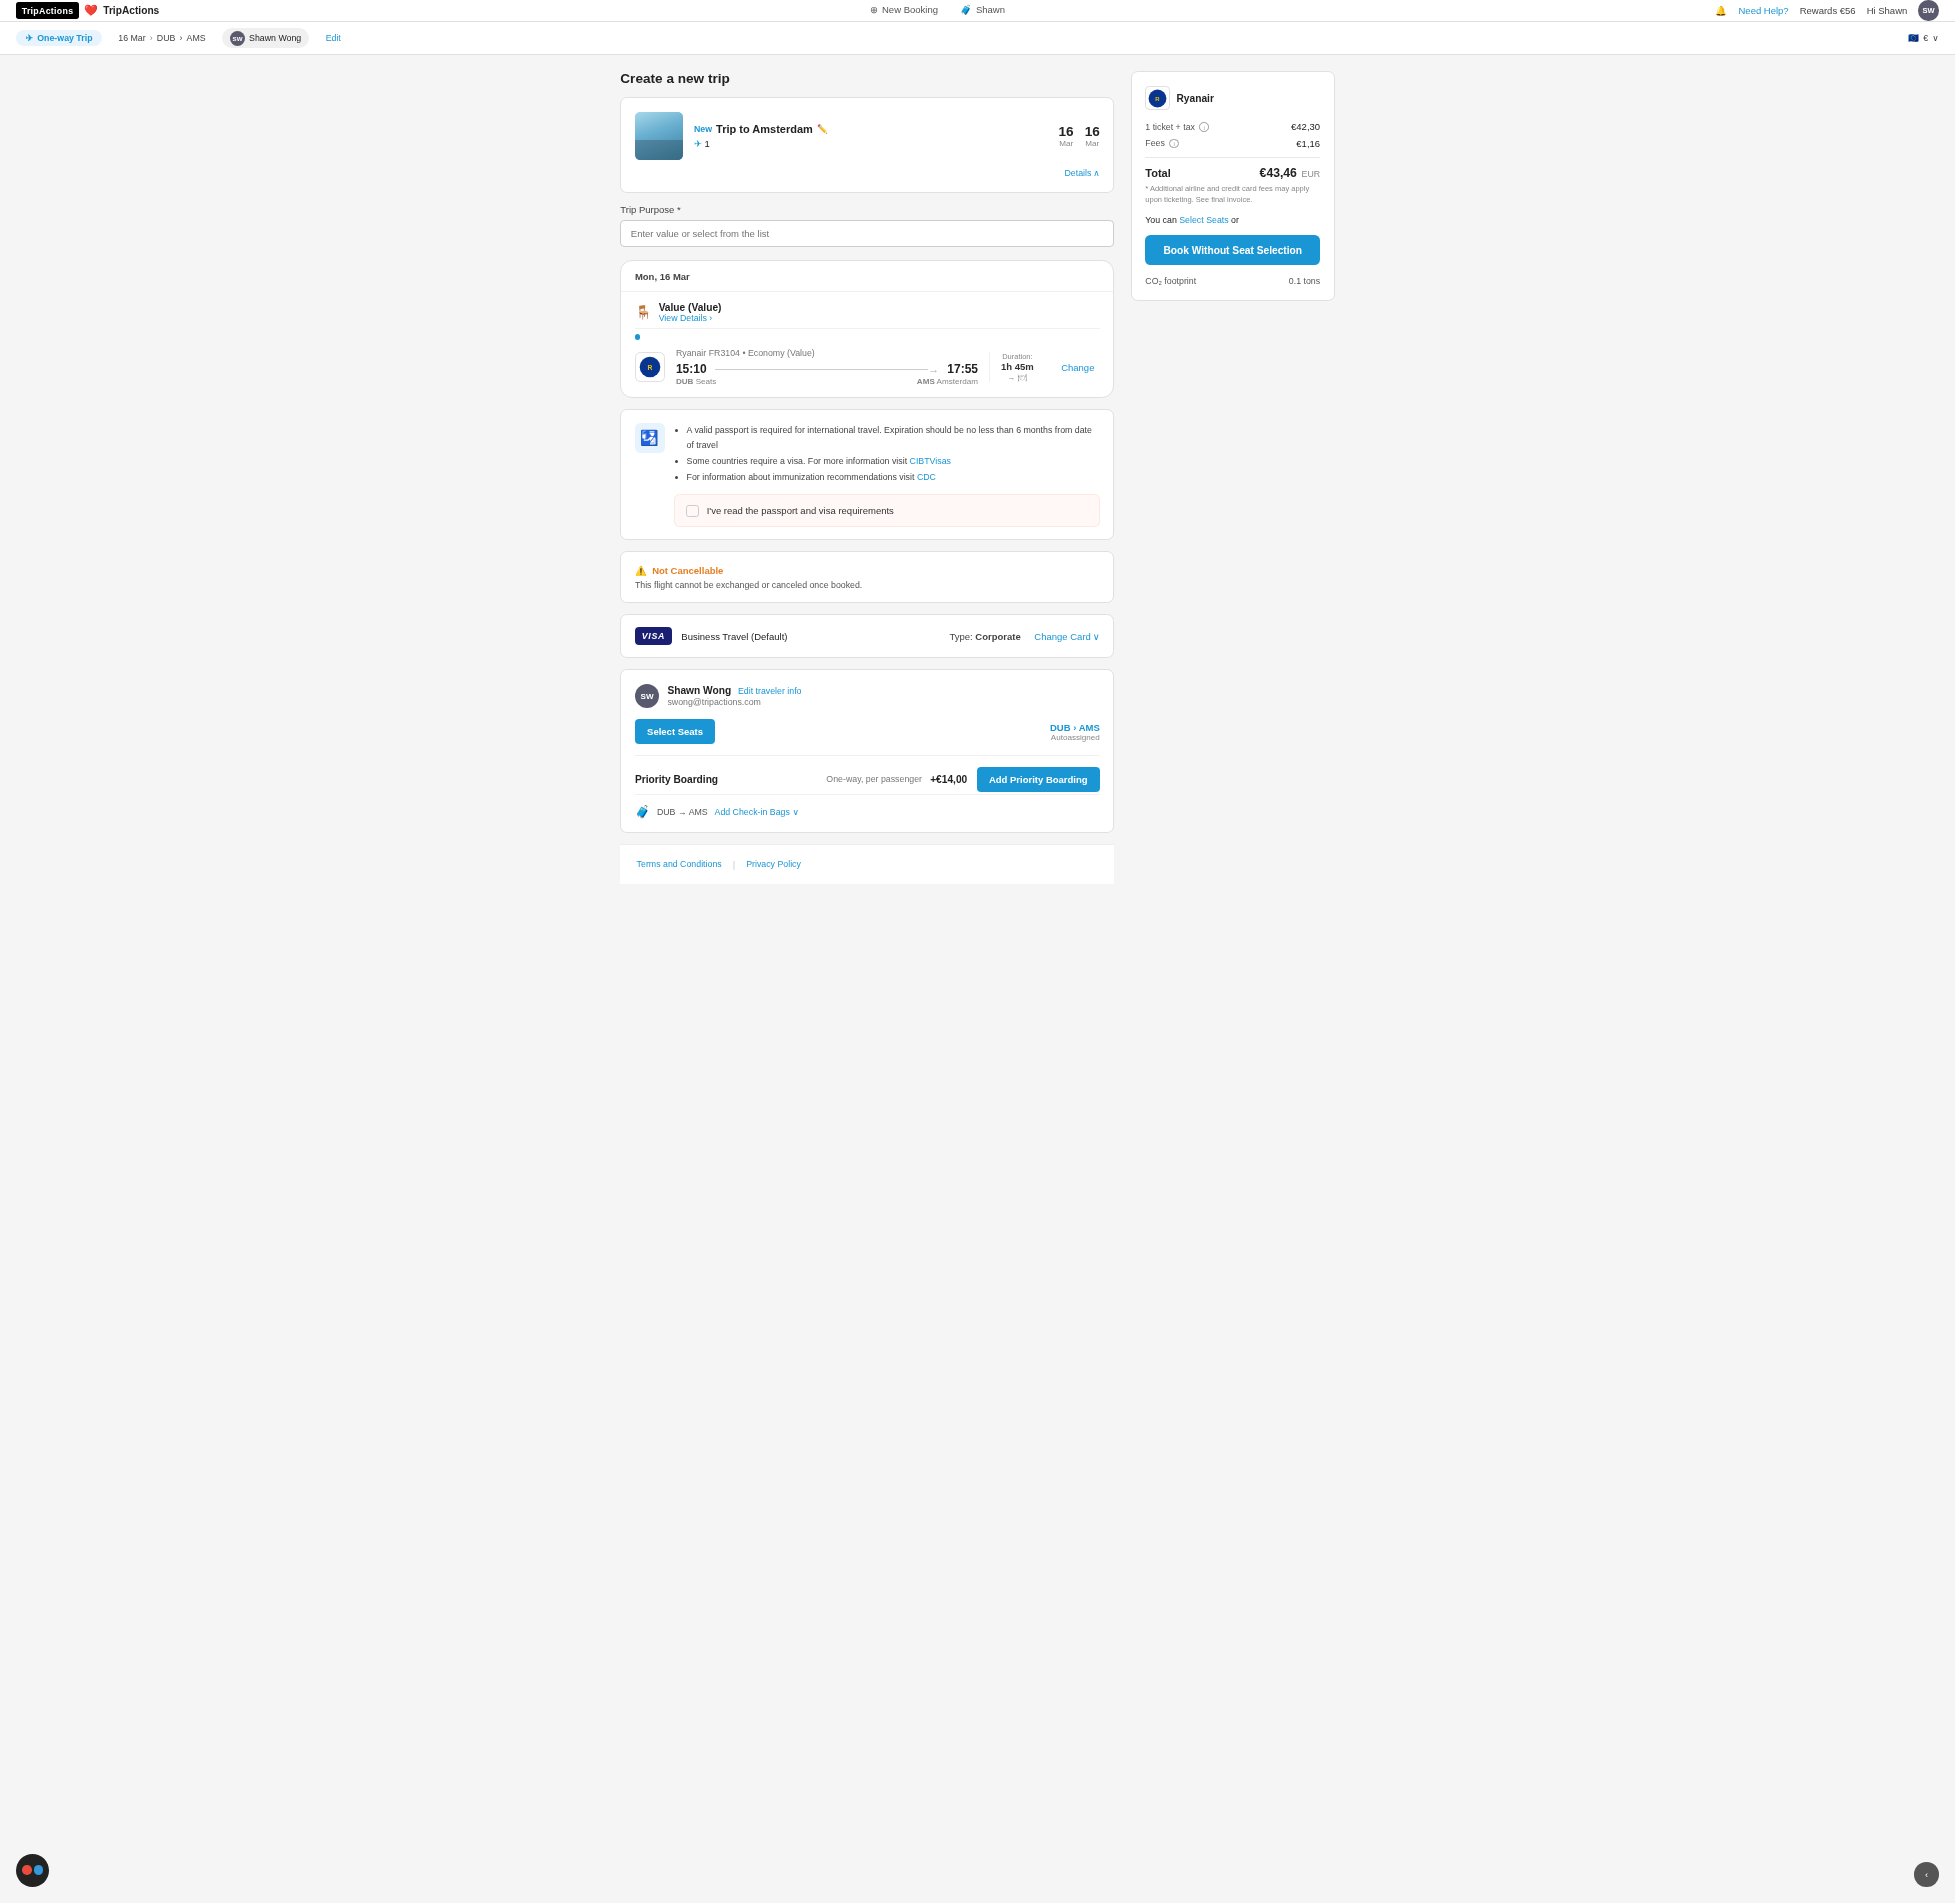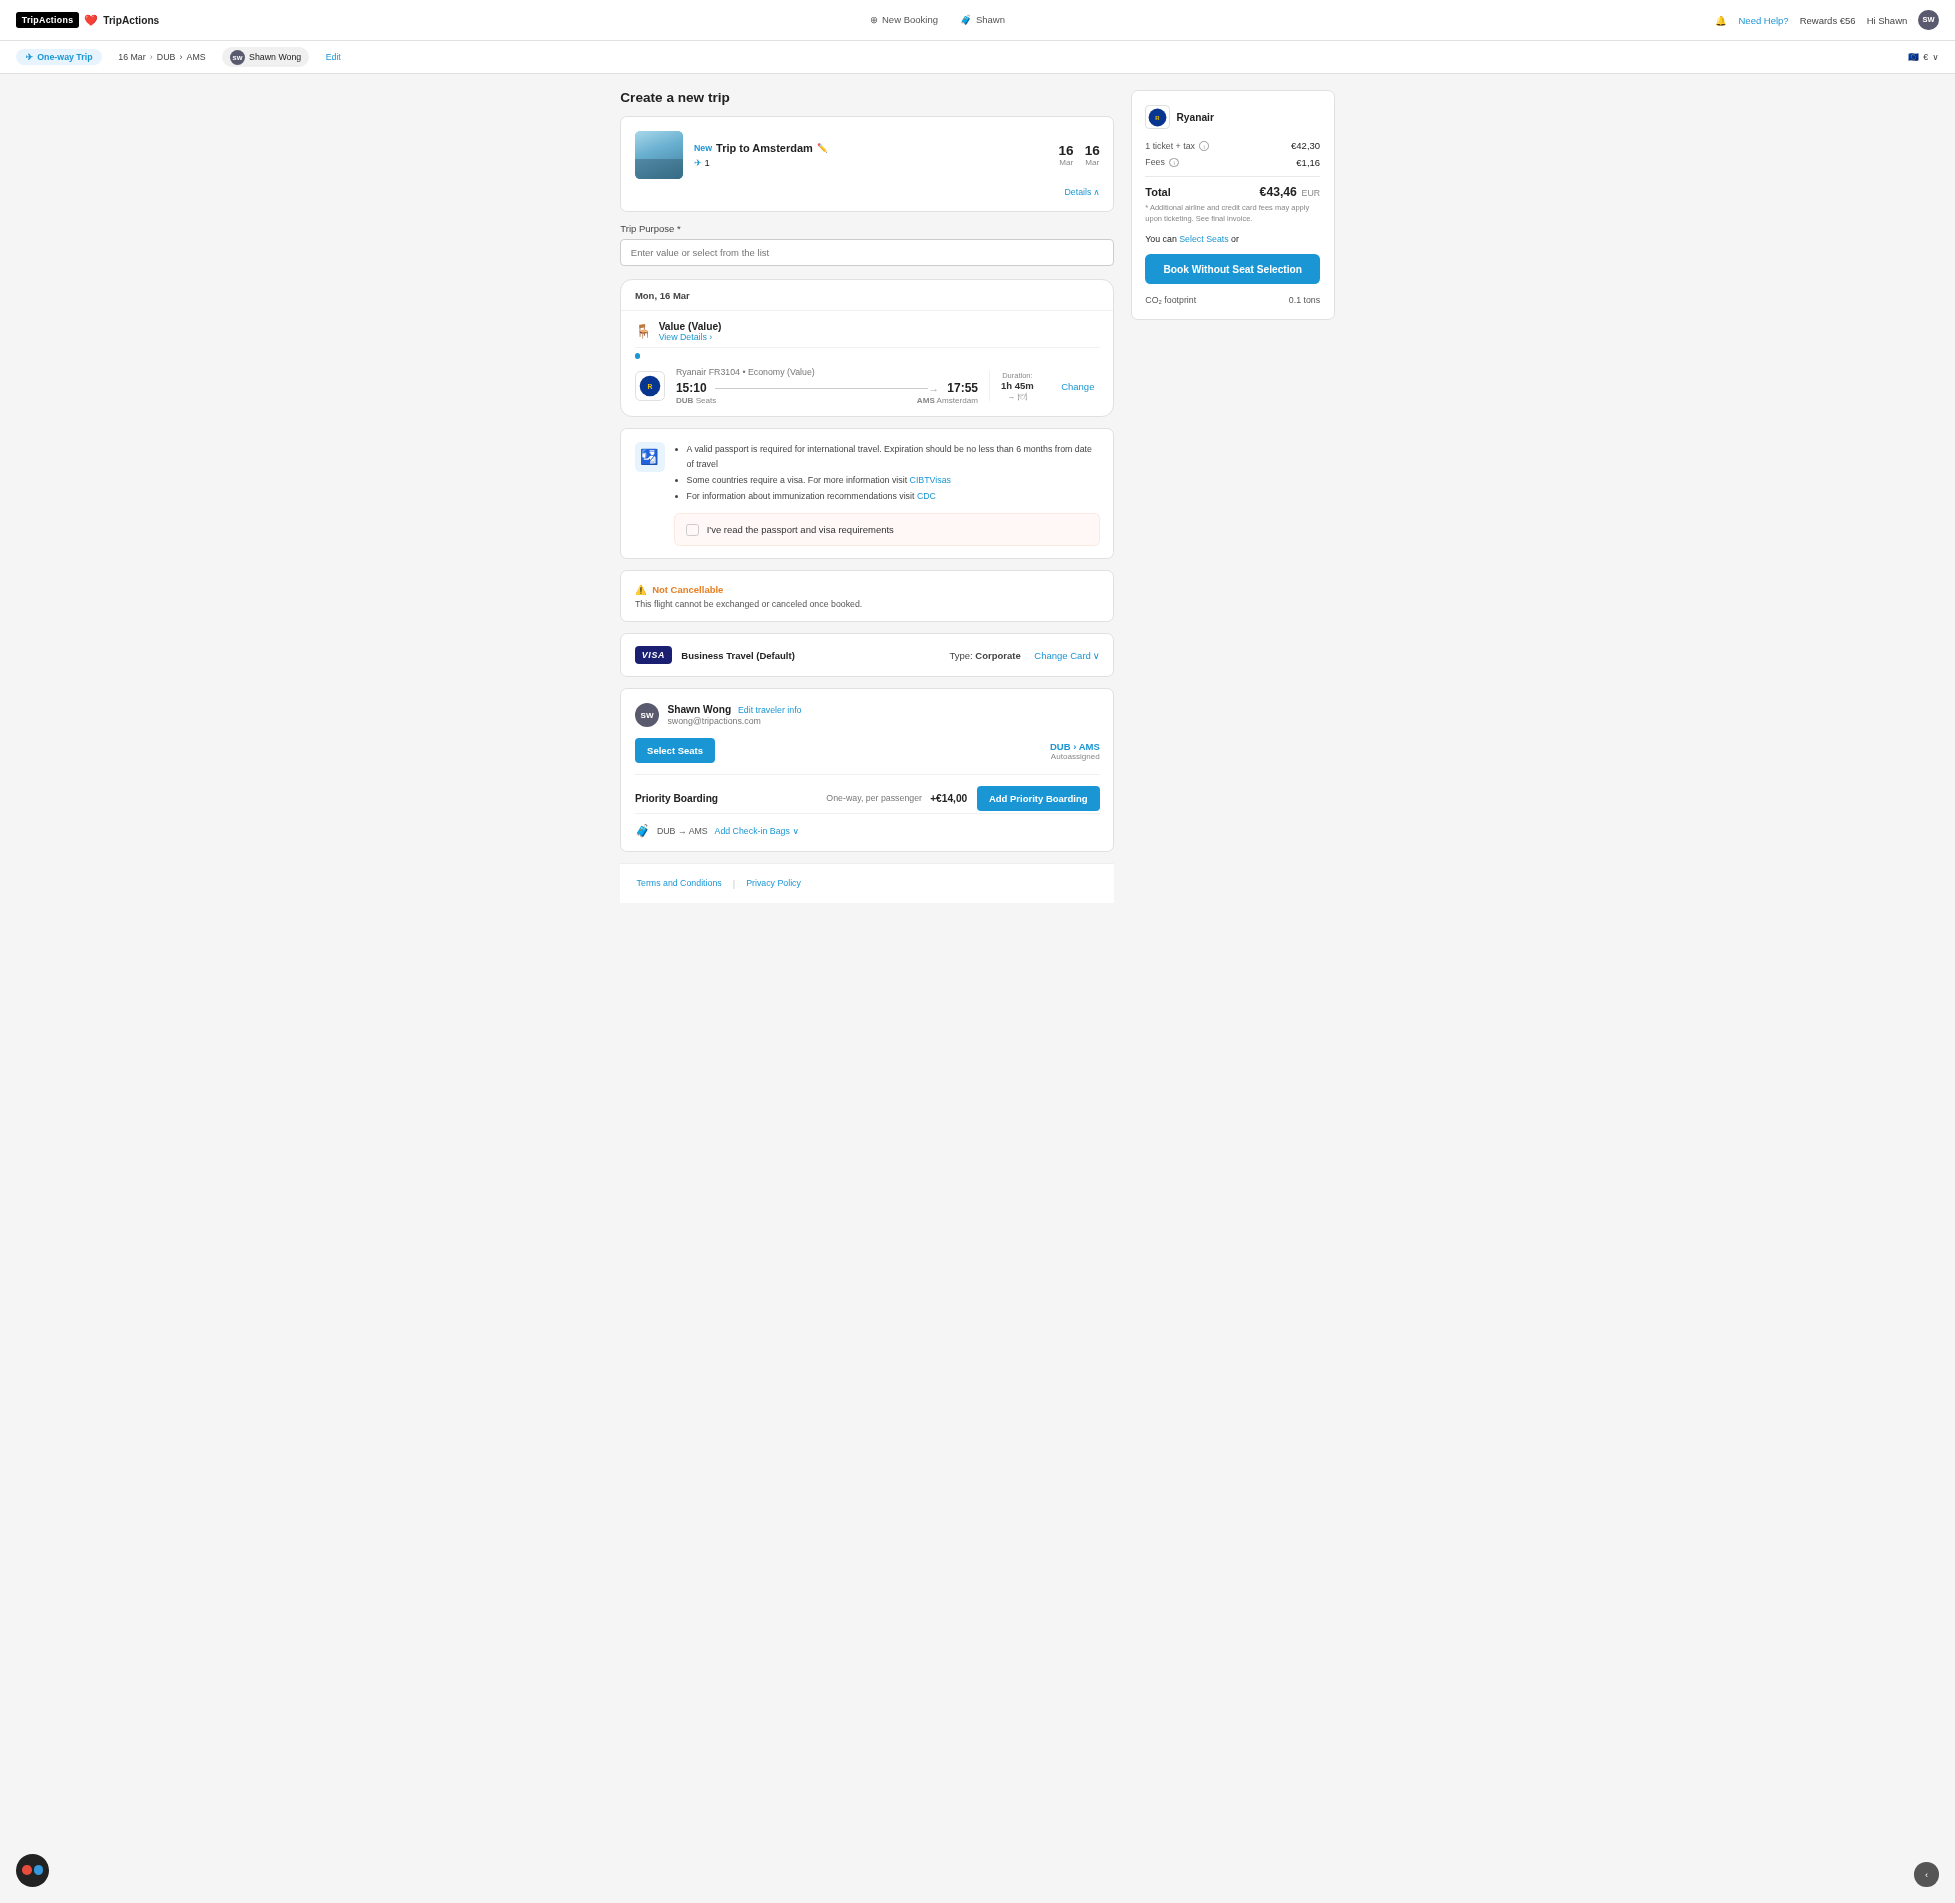--- a/index.html
+++ b/index.html
@@ -1,19 +1,19 @@
 <!DOCTYPE html>
 <html style="font-size:11px"><head>
   <meta charset="utf-8">
   <style>
     * { box-sizing: border-box; margin: 0; padding: 0; }
     body { font-family: -apple-system, BlinkMacSystemFont, 'Segoe UI', sans-serif; font-size: 9.5px; background: #f5f5f5; color: #222; }
 
     
-    .header { background: #fff; border-bottom: 0.7px solid #e0e0e0; display: flex; padding: 0 16.3px; height: 41px; gap: 22px; }
+    .header { background: #fff; border-bottom: 0.7px solid #e0e0e0; display: flex; align-items: center; padding: 0 16.3px; height: 22px; gap: 22px; }
     .logo-wrap { display: flex; align-items: center; gap: 5.4px; }
     .logo-box { background: #000; color: #fff; font-weight: 800; font-size: 8.8px; padding: 3.4px 5.4px; border-radius: 2.7px; letter-spacing: 0.3px; }
     .logo-heart { color: #e74c3c; font-size: 11px; }
     .logo-name { font-weight: 600; font-size: 10.2px; color: #222; }
     .nav-center { display: flex; align-items: center; gap: 22px; flex: 1; justify-content: center; }
     .nav-item { display: flex; align-items: center; gap: 4.1px; color: #555; font-size: 9.5px; font-weight: 500; cursor: pointer; padding-bottom: 1.4px; }
     .nav-right { display: flex; align-items: center; gap: 11px; margin-left: auto; }
     .nav-help { color: #1a96d4; font-size: 9.5px; font-weight: 500; }
     .nav-rewards { font-size: 9.5px; color: #444; }
     .nav-hi { font-size: 9.5px; color: #444; }
@@ -95,21 +95,21 @@
     .checkbox-label { font-size: 9.5px; color: #333; }
 
     
     .warning-box { background: #fff; border: 0.7px solid #e0e0e0; border-radius: 6.8px; padding: 12.2px 13.6px; margin-bottom: 11px; }
     .warning-title { color: #e67e22; font-size: 9.5px; font-weight: 600; display: flex; align-items: center; gap: 5.4px; margin-bottom: 4.1px; }
     .warning-text { font-size: 8.8px; color: #555; }
 
     
     .payment-card { background: #fff; border: 0.7px solid #e0e0e0; border-radius: 6.8px; padding: 12.2px 13.6px; margin-bottom: 11px; display: flex; align-items: center; gap: 9.5px; }
     .visa-badge { background: #1a1f71; color: #fff; font-weight: 900; font-size: 8.8px; padding: 4.1px 6.8px; border-radius: 4.1px; letter-spacing: 0.7px; font-style: italic; }
-    .payment-name { font-size: 9.5px; font-weight: 700; color: #222; flex: 1; }
+    .payment-name { font-size: 9.5px; font-weight: 400; color: #222; flex: 1; }
     .payment-type { font-size: 9.5px; color: #444; margin-right: 4.1px; }
     .change-card-btn { color: #1a96d4; font-size: 9.5px; font-weight: 500; cursor: pointer; display: flex; align-items: center; gap: 2px; }
 
     
     .traveler-card { background: #fff; border: 0.7px solid #e0e0e0; border-radius: 6.8px; padding: 13.6px; margin-bottom: 11px; }
     .traveler-header { display: flex; align-items: center; gap: 8.1px; margin-bottom: 11px; }
     .traveler-avatar { background: #5a5a6e; color: #fff; border-radius: 50%; width: 24.4px; height: 24.4px; display: flex; align-items: center; justify-content: center; font-size: 8.1px; font-weight: 700; flex-shrink: 0; }
     .traveler-info { flex: 1; }
     .traveler-name-row { display: flex; align-items: center; gap: 6.8px; }
     .traveler-name { font-size: 10.2px; font-weight: 600; color: #222; }

